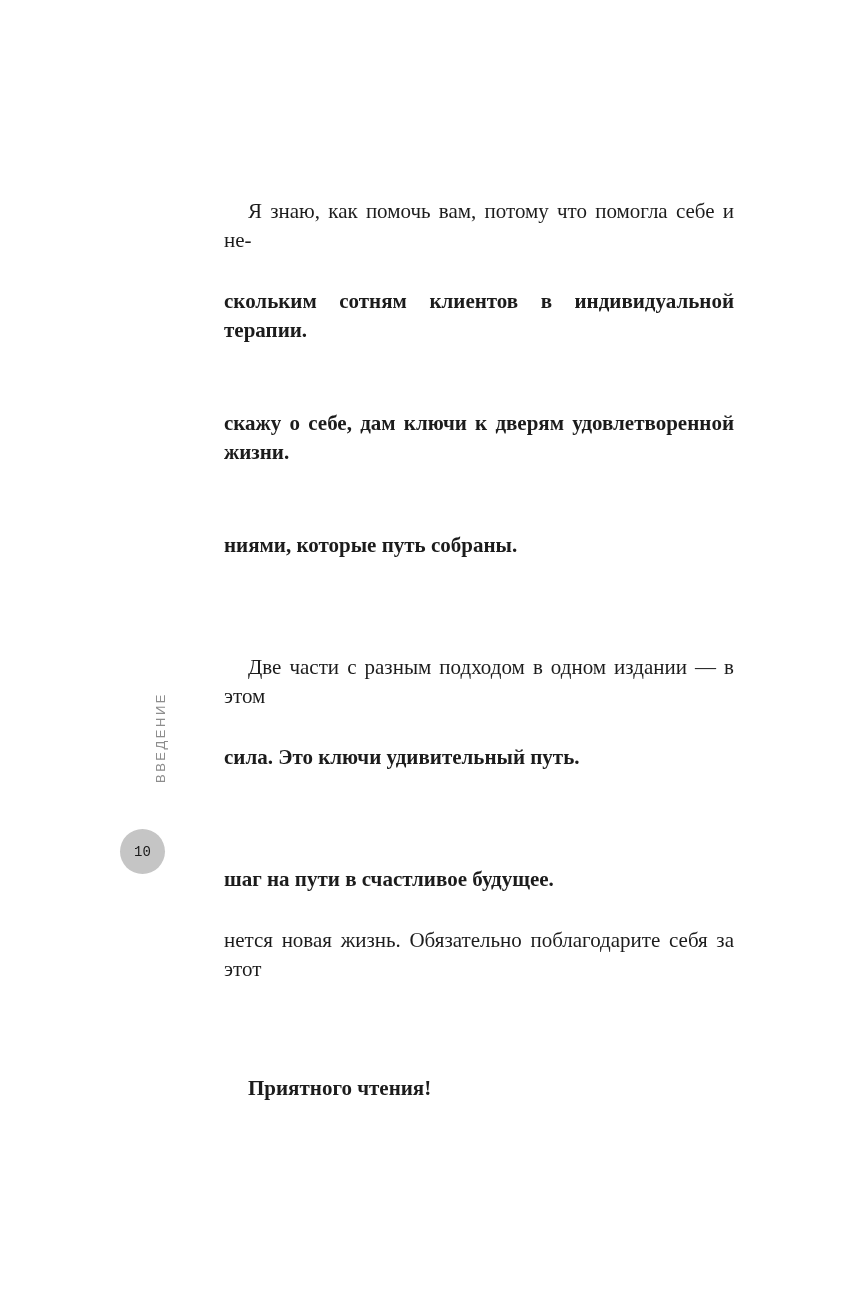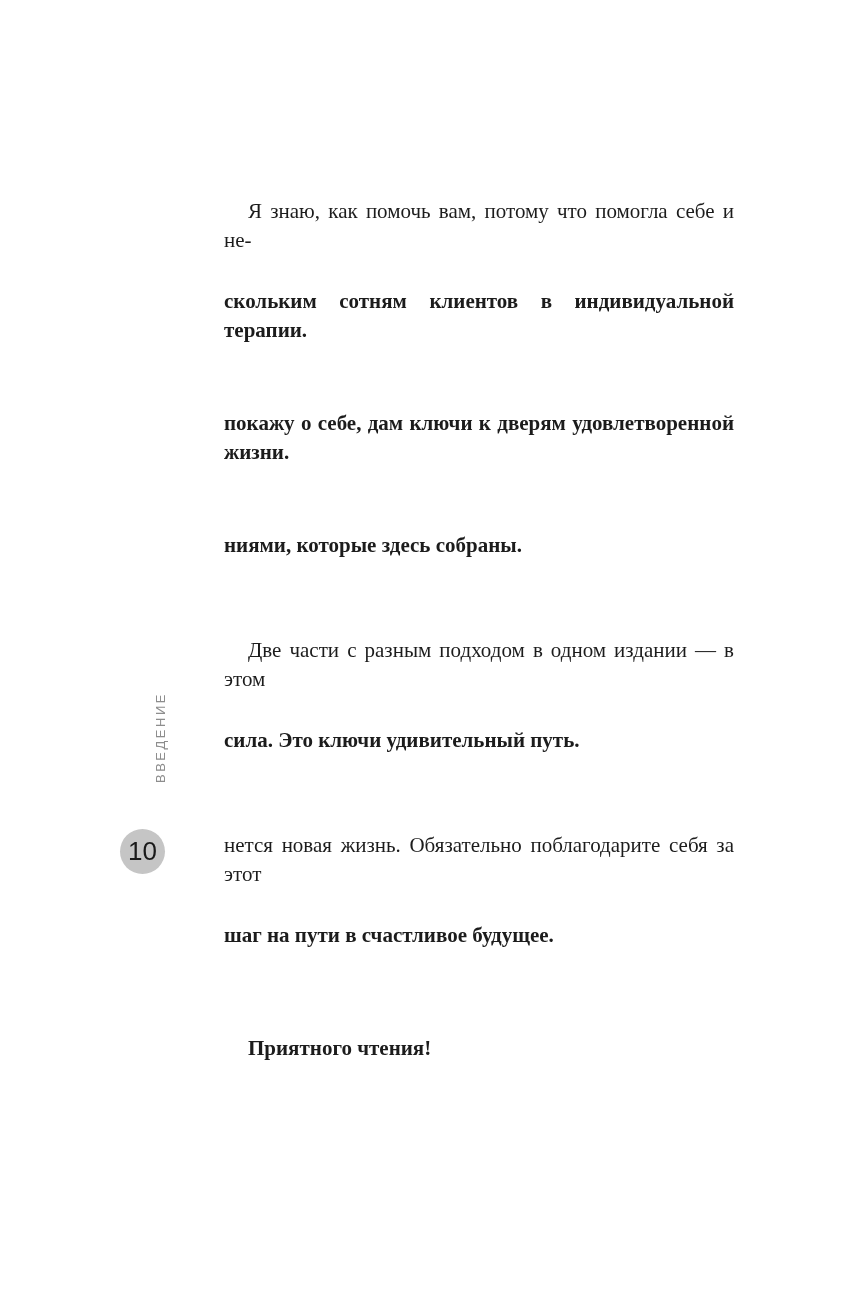--- a/index.html
+++ b/index.html
@@ -26,22 +26,22 @@
   .text-block {
     position: absolute;
     left: 144px;
     top: 117px;
     width: 606px;
     color: var(--text);
     font-size: 21px;
     line-height: 29px;
   }
   .para { margin: 0; }
-  .para.gap { margin-top: 12px; }
-  .para.gap-sm { margin-top: 20px; }
+  .para.gap { margin-top: 29px; }
+  .para.gap-sm { margin-top: 26px; }
   .line {
     text-align: justify;
     text-align-last: justify;
     white-space: normal;
   }
   .line.first { text-indent: 24px; }
   .line.last { text-align-last: left; font-weight: bold; }
   .chapter-label {
     position: absolute;
     left: 102px;
@@ -64,48 +64,48 @@
     top: 797px;
     width: 45px;
     height: 45px;
     border-radius: 50%;
     background: var(--badge-bg);
     display: flex;
     align-items: center;
     justify-content: center;
   }
   .page-number-badge span {
-    font-family: Liberation Sans, sans-serif;
-    font-size: 26px;
+    font-family: Liberation Mono, monospace;
+    font-size: 14px;
     color: var(--badge-text);
   }
 </style>
 </head>
 <body>
 
 <div class="page">
 
   <main class="text-block" id="paragraphs">
       <div class="para">
         <div class="line first">Я знаю, как помочь вам, потому что помогла себе и не-</div>
         <div class="line last">скольким сотням клиентов в индивидуальной терапии.</div>
       </div>
       <div class="para">
-        <div class="line last">покажу о себе, дам ключи к дверям удовлетворенной жизни.</div>
+        <div class="line last">скажу о себе, дам ключи к дверям удовлетворенной жизни.</div>
       </div>
       <div class="para">
-        <div class="line last">ниями, которые здесь собраны.</div>
+        <div class="line last">ниями, которые путь собраны.</div>
       </div>
       <div class="para gap">
         <div class="line first">Две части с разным подходом в одном издании — в этом</div>
         <div class="line last">сила. Это ключи удивительный путь.</div>
       </div>
       <div class="para gap">
+        <div class="line last">шаг на пути в счастливое будущее.</div>
         <div class="line">нется новая жизнь. Обязательно поблагодарите себя за этот</div>
-        <div class="line last">шаг на пути в счастливое будущее.</div>
       </div>
       <div class="para gap-sm">
         <div class="line first last">Приятного чтения!</div>
       </div>
     </main>
 
   <div class="chapter-label">ВВЕДЕНИЕ</div>
 
   <div class="page-number-badge">
     <span>10</span>

